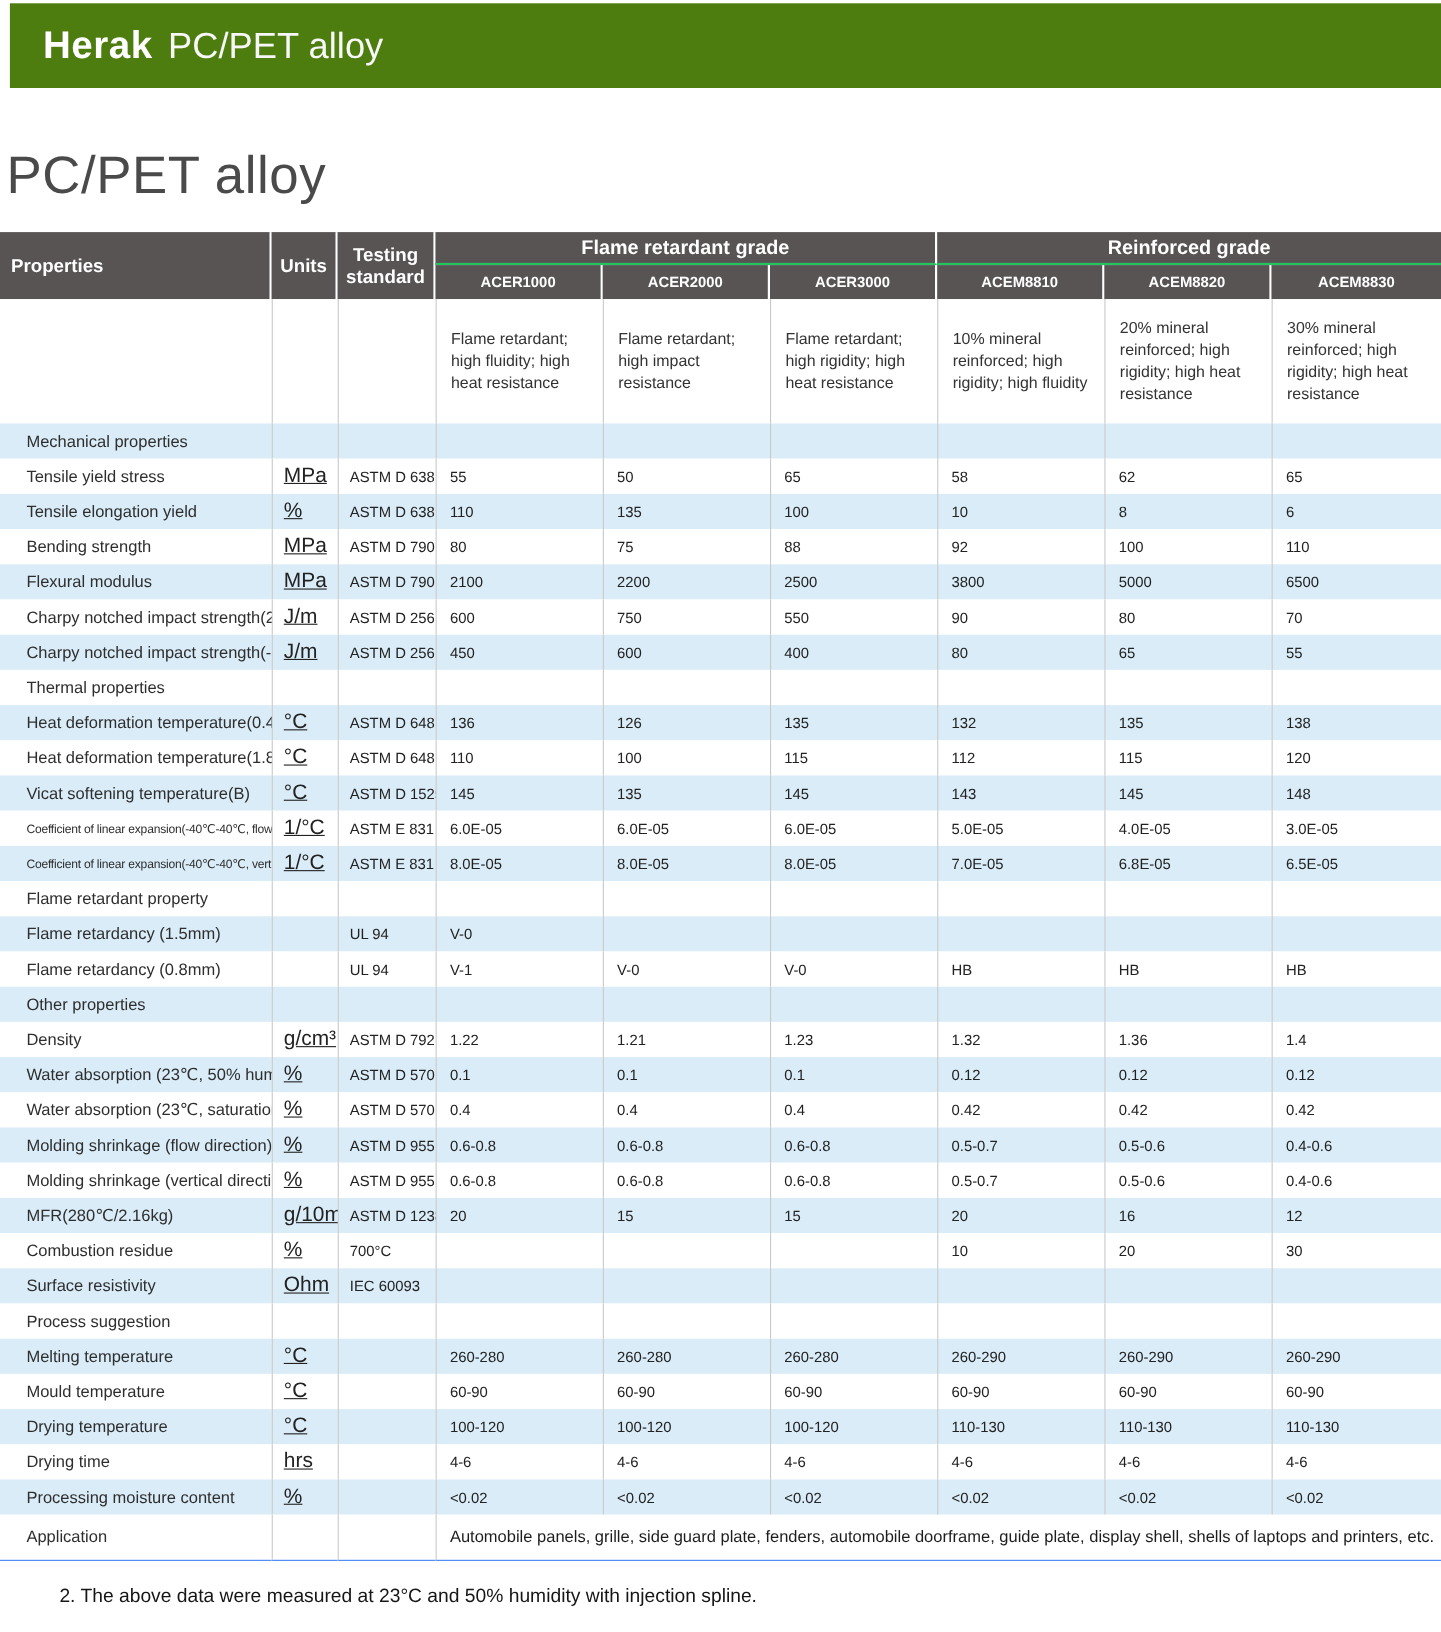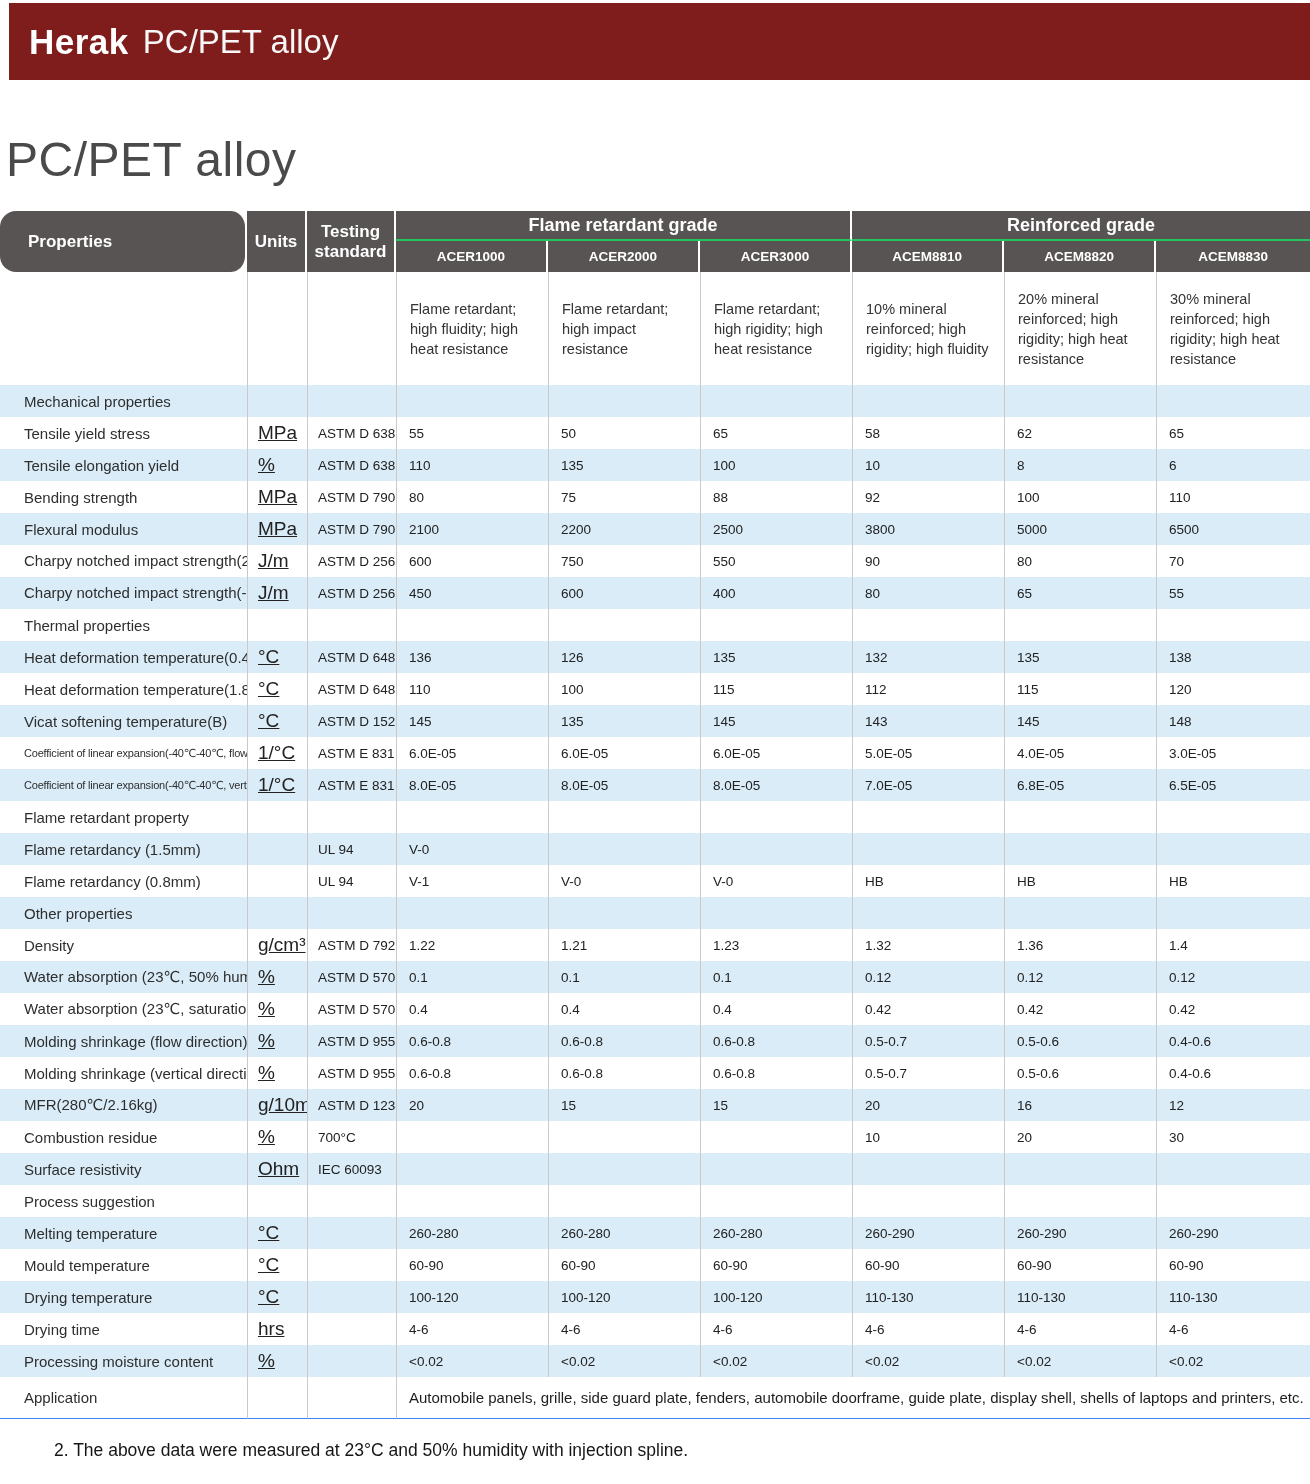--- a/index.html
+++ b/index.html
@@ -8,24 +8,24 @@
     width: 1310px;
     font-family: "Liberation Sans", "DejaVu Sans", sans-serif;
     color: #222;
   }
   .page { width: 1310px; position: relative; }
 
   
   .banner {
     margin: 3px 0 0 9px;
     height: 77px;
-    background: #7f1d1d;
+    background: #4d7c0f;
     display: flex;
     align-items: center;
-    padding-left: 20px;
+    padding-left: 30px;
   }
   .banner .logo {
     font-size: 35px;
     font-weight: 800;
     color: #ffffff;
     letter-spacing: 0.5px;
   }
   .banner .product {
     font-size: 33px;
     font-weight: 400;
@@ -48,21 +48,21 @@
   col.cd { width: 152px; } col.cdl { width: 154px; }
 
   thead th {
     background: #595454;
     color: #ffffff;
     font-weight: bold;
     vertical-align: middle;
     padding: 2px 4px;
   }
   th.h-main { font-size: 17px; }
-  th.h-props { text-align: left; padding-left: 28px; border-radius: 16px; }
+  th.h-props { text-align: left; padding-left: 10px; }
   th.h-group { font-size: 18px; height: 30px; border-bottom: 2px solid #22c55e; }
   th.h-model { font-size: 13.5px; height: 31px; }
   thead th.sep { border-right: 2px solid #ffffff; }
 
   tr.desc-row td {
     background: #ffffff;
     height: 113px;
     vertical-align: middle;
     font-size: 14.5px;
     line-height: 1.38;

